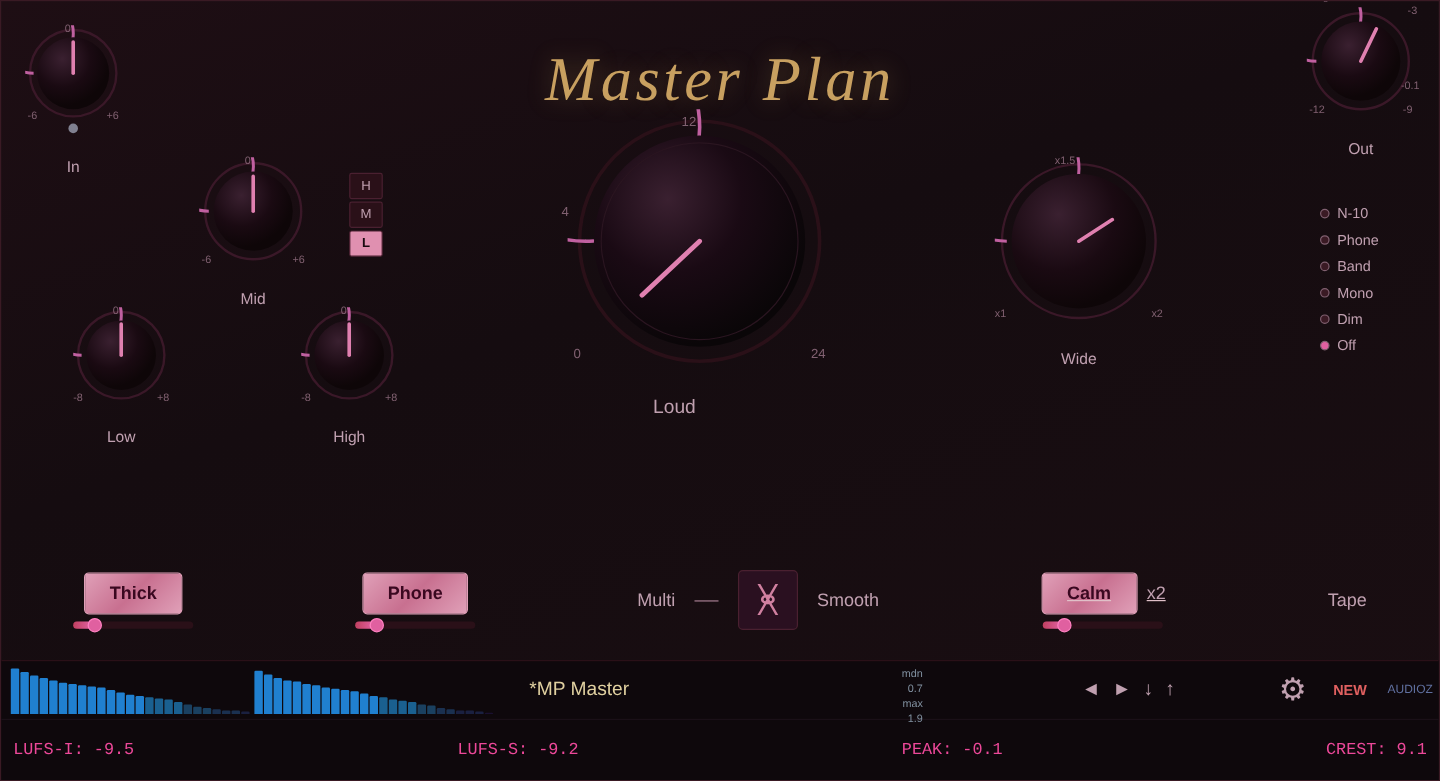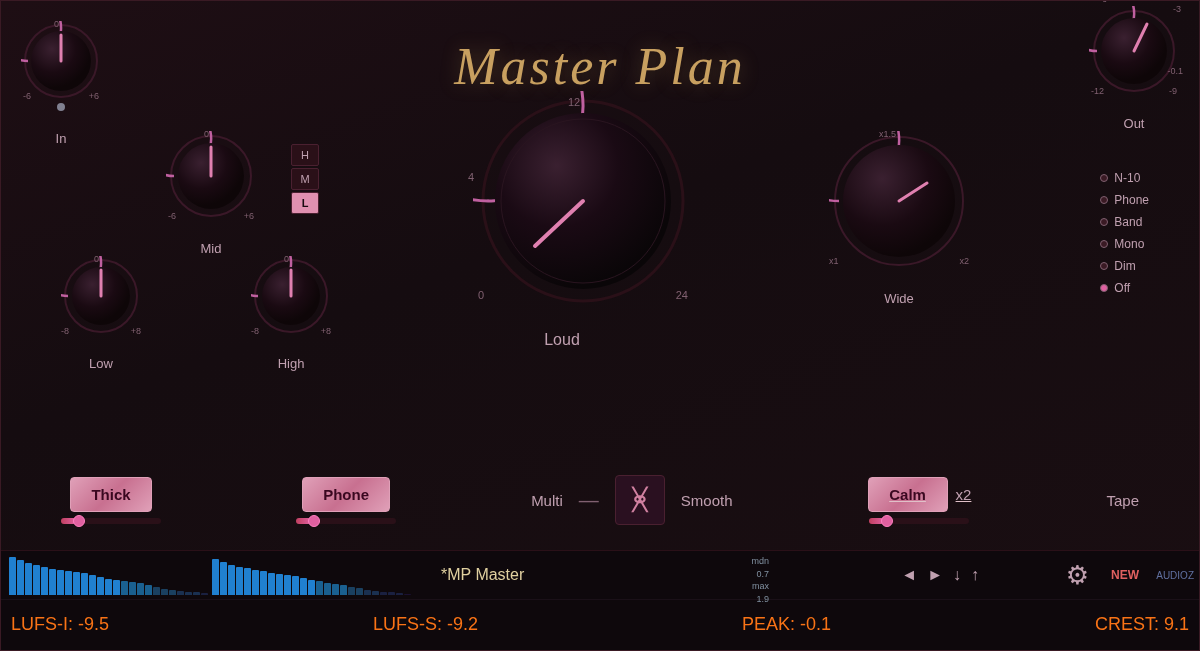--- a/index.html
+++ b/index.html
@@ -226,23 +226,23 @@
     .meter-stats {
       display: flex;
       align-items: center;
       justify-content: space-between;
       padding: 4px 10px;
       border-top: 1px solid #1a1018;
       height: 50px;
     }
 
     .stat-item {
-      font-size: 18px;
-      color: #f97316;
-      font-family: Liberation Sans, sans-serif;
+      font-size: 14px;
+      color: #ec4899;
+      font-family: Liberation Mono, monospace;
     }
 
     
     .scale-label {
       position: absolute;
       font-size: 10px;
       color: #806070;
     }
 
     

